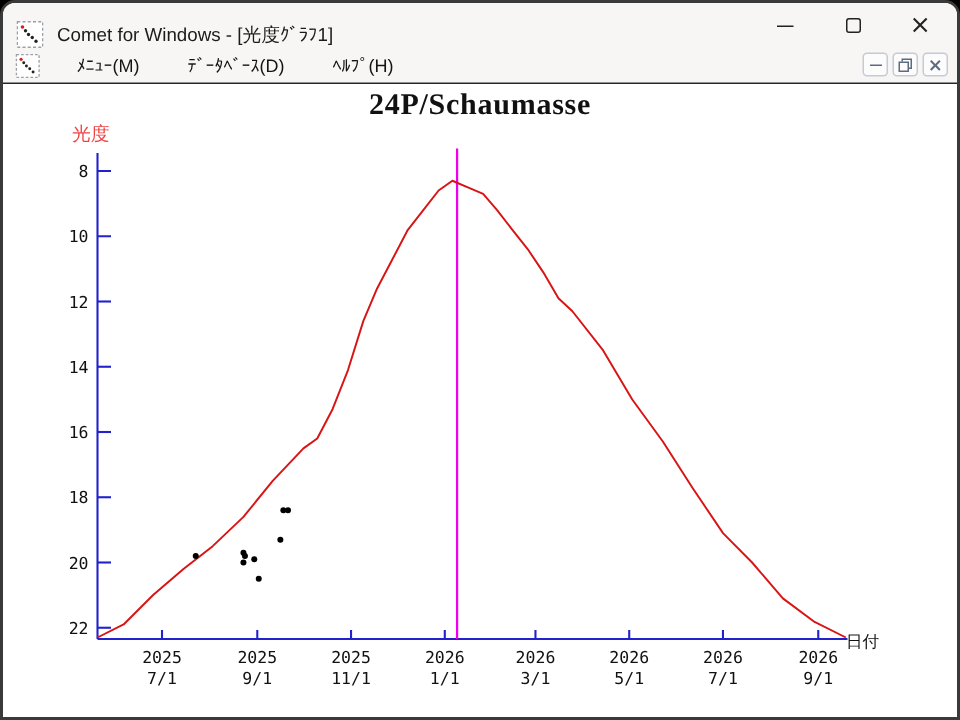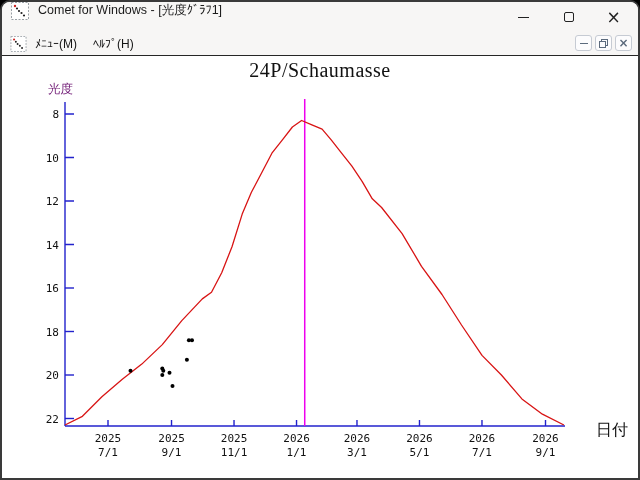--- a/index.html
+++ b/index.html
@@ -3,53 +3,53 @@
 <meta charset="utf-8">
 <style>
   * { margin:0; padding:0; box-sizing:border-box; }
   html,body { width:640px; height:480px; background:#000; overflow:hidden;
               font-family:"Liberation Sans", sans-serif; }
   .window { position:absolute; left:0; top:0; width:640px; height:480px;
             background:#f7f6f5; border:2px solid #3a3a3a;
             border-radius:10px 10px 0 0; overflow:hidden; }
   
   .titlebar { position:absolute; left:0; top:0; right:0; height:30px;
-              display:flex; align-items:flex-start; background:#f7f6f5; }
+              display:flex; align-items:flex-end; background:#f7f6f5; }
   .app-icon { width:18px; height:18px; margin-left:9px; flex:0 0 auto; }
   .win-title { margin-left:9px; font-size:12.5px; color:#1b1b1b; white-space:nowrap; }
   .caption-btns { position:absolute; right:2px; top:0; height:30px; display:flex; }
   .cap-btn { width:45px; height:30px; display:flex; align-items:center; justify-content:center; }
   .glyph-min { width:11px; height:0; border-top:1.4px solid #222; }
   .glyph-max { width:10px; height:10px; border:1.4px solid #222; border-radius:2px; }
   .glyph-close { font-size:17px; line-height:10px; color:#222;
                  font-family:"DejaVu Sans", sans-serif; }
   
   .menubar { position:absolute; left:0; top:30px; right:0; height:23px;
-             display:flex; align-items:center; background:#f7f6f5; }
+             display:flex; align-items:center; background:#f7f6f5;gap:16px; }
   .menu-icon { width:17px; height:16px; margin-left:8px; flex:0 0 auto; }
   .menu-item { font-size:12px; color:#141414; padding:3px 8px; white-space:nowrap; }
   .mdi-btns { position:absolute; right:6px; top:3px; display:flex; gap:3px; }
   .mdi-btn { width:17px; height:16px; border:1px solid #c6cbd3; border-radius:3px;
              background:#fcfcfd; display:flex; align-items:center; justify-content:center; }
   .mdi-min { width:8px; height:0; border-top:1.6px solid #5c6b7d; }
   .mdi-restore { position:relative; width:9px; height:9px; }
   .mdi-restore .b { position:absolute; left:0; bottom:0; width:7px; height:7px;
                     border:1.3px solid #5c6b7d; background:#fcfcfd; }
   .mdi-restore .f { position:absolute; right:0; top:0; width:7px; height:7px;
                     border:1.3px solid #5c6b7d; }
   .mdi-close { font-size:12px; line-height:9px; color:#5c6b7d; font-weight:bold;
                font-family:"DejaVu Sans", sans-serif; }
   
   .content { position:absolute; left:0; top:53px; right:0; bottom:0;
              background:#fff; border-top:1px solid #262626; }
   .chart-title { position:absolute; left:0; right:0; top:3px; text-align:center;
                  font-family:"Liberation Serif","DejaVu Serif",serif;
-                 font-weight:normal; font-size:20px; color:#111; letter-spacing:.5px; }
-  .ylab { position:absolute; left:46px; top:25px; font-size:12.5px; color:#701a75; }
-  .xlab { position:absolute; left:594px; top:364px; font-size:16px; color:#111; }
+                 font-weight:bold; font-size:20px; color:#111; letter-spacing:.5px; }
+  .ylab { position:absolute; left:46px; top:25px; font-size:12.5px; color:#ef4444; }
+  .xlab { position:absolute; left:562px; top:364px; font-size:11px; color:#111; }
   svg text { font-family:"DejaVu Sans Mono","Liberation Mono",monospace;
              font-size:11px; fill:#111; }
 </style>
 </head>
 <body>
 
 <div class="window">
 
   <div class="titlebar">
     <svg class="app-icon" viewBox="0 0 18 18">
@@ -77,20 +77,21 @@
   <div class="menubar">
     <svg class="menu-icon" viewBox="0 0 18 18">
       <rect x="0.5" y="0.5" width="17" height="17" fill="#ffffff" stroke="#9aa0a6" stroke-width="1" stroke-dasharray="2 1.5"></rect>
       <circle cx="4" cy="4" r="1.2" fill="#c22"></circle>
       <circle cx="6" cy="6.5" r="1.1" fill="#222"></circle>
       <circle cx="8" cy="9" r="1.1" fill="#222"></circle>
       <circle cx="10.5" cy="11" r="1.1" fill="#222"></circle>
       <circle cx="13" cy="13.5" r="1.1" fill="#222"></circle>
     </svg>
     <span class="menu-item">ﾒﾆｭｰ(M)</span>
+    <span class="menu-item">ﾃﾞｰﾀﾍﾞｰｽ(D)</span>
     <span class="menu-item">ﾍﾙﾌﾟ(H)</span>
     <div class="mdi-btns">
       <div class="mdi-btn">
         <span class="mdi-min"></span>
       </div>
       <div class="mdi-btn">
         <span class="mdi-restore">
             <span class="f"></span>
             <span class="b"></span>
           </span>

